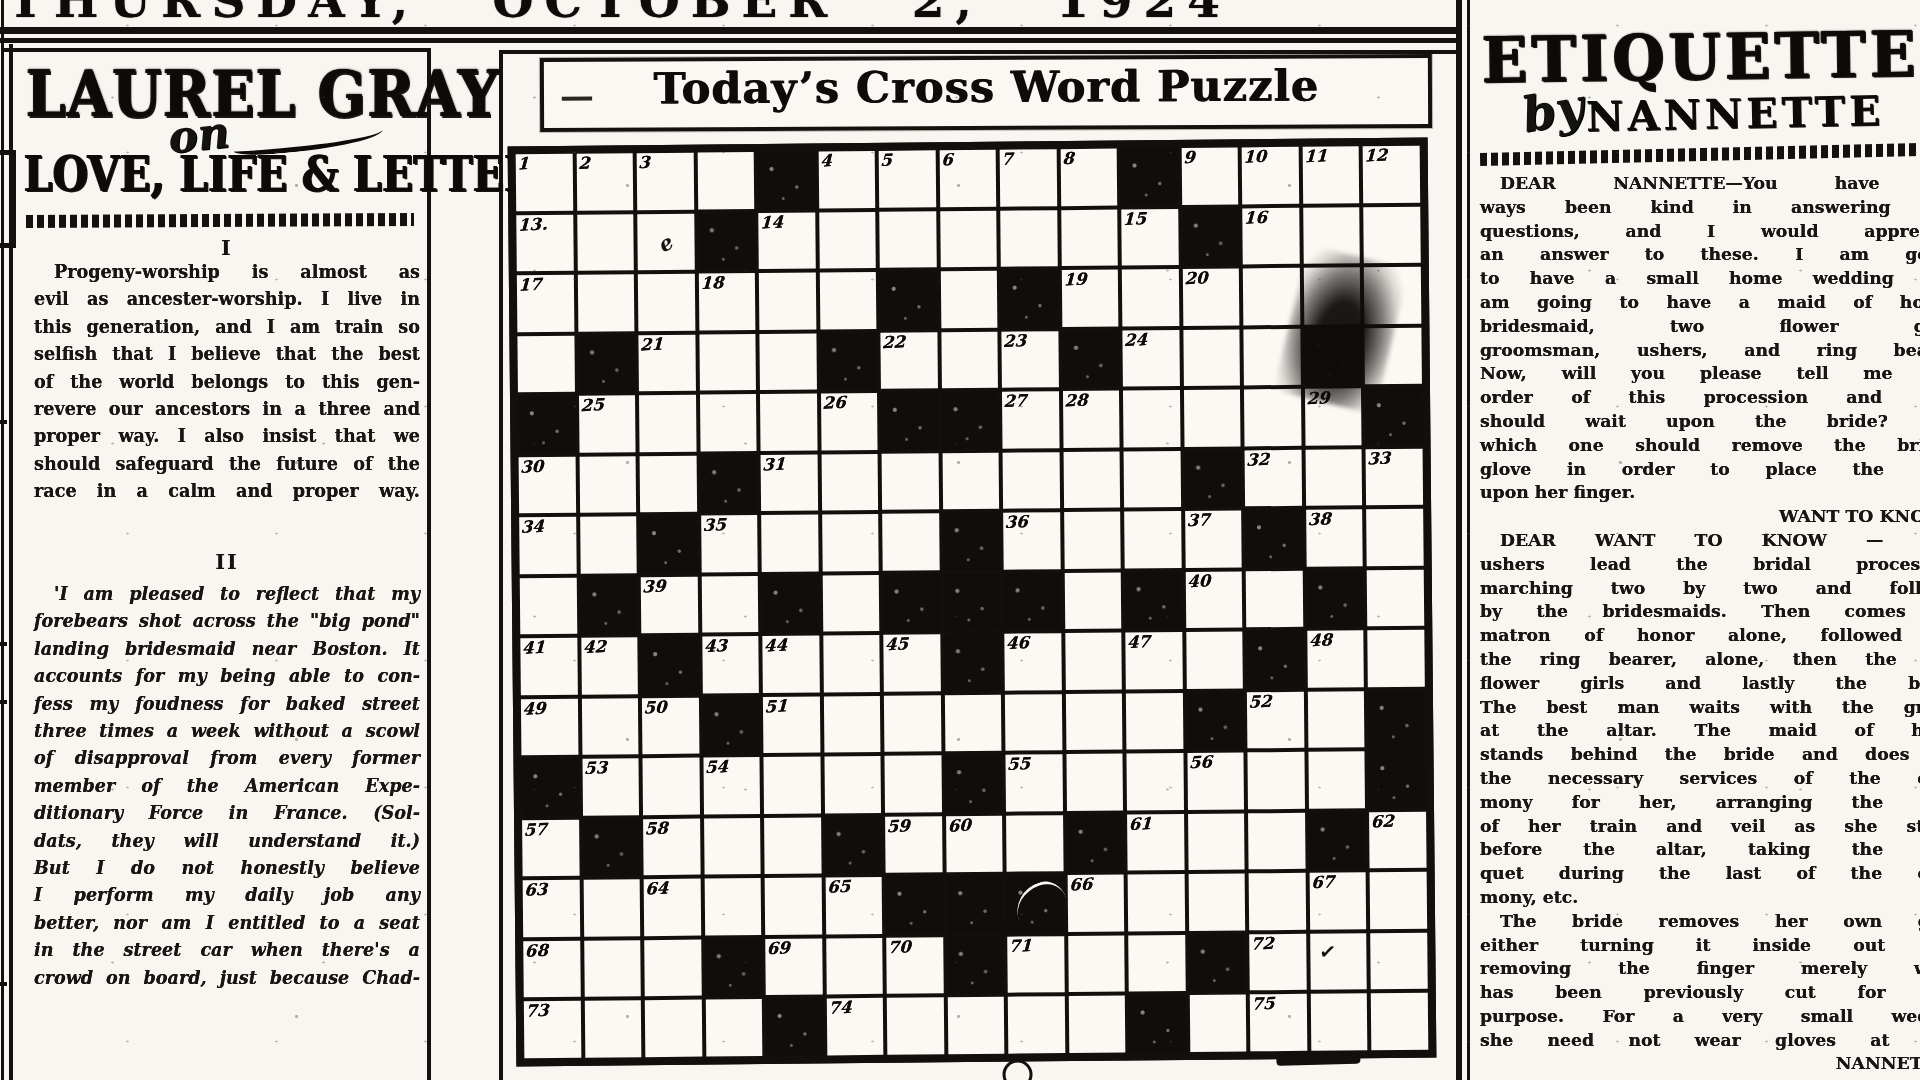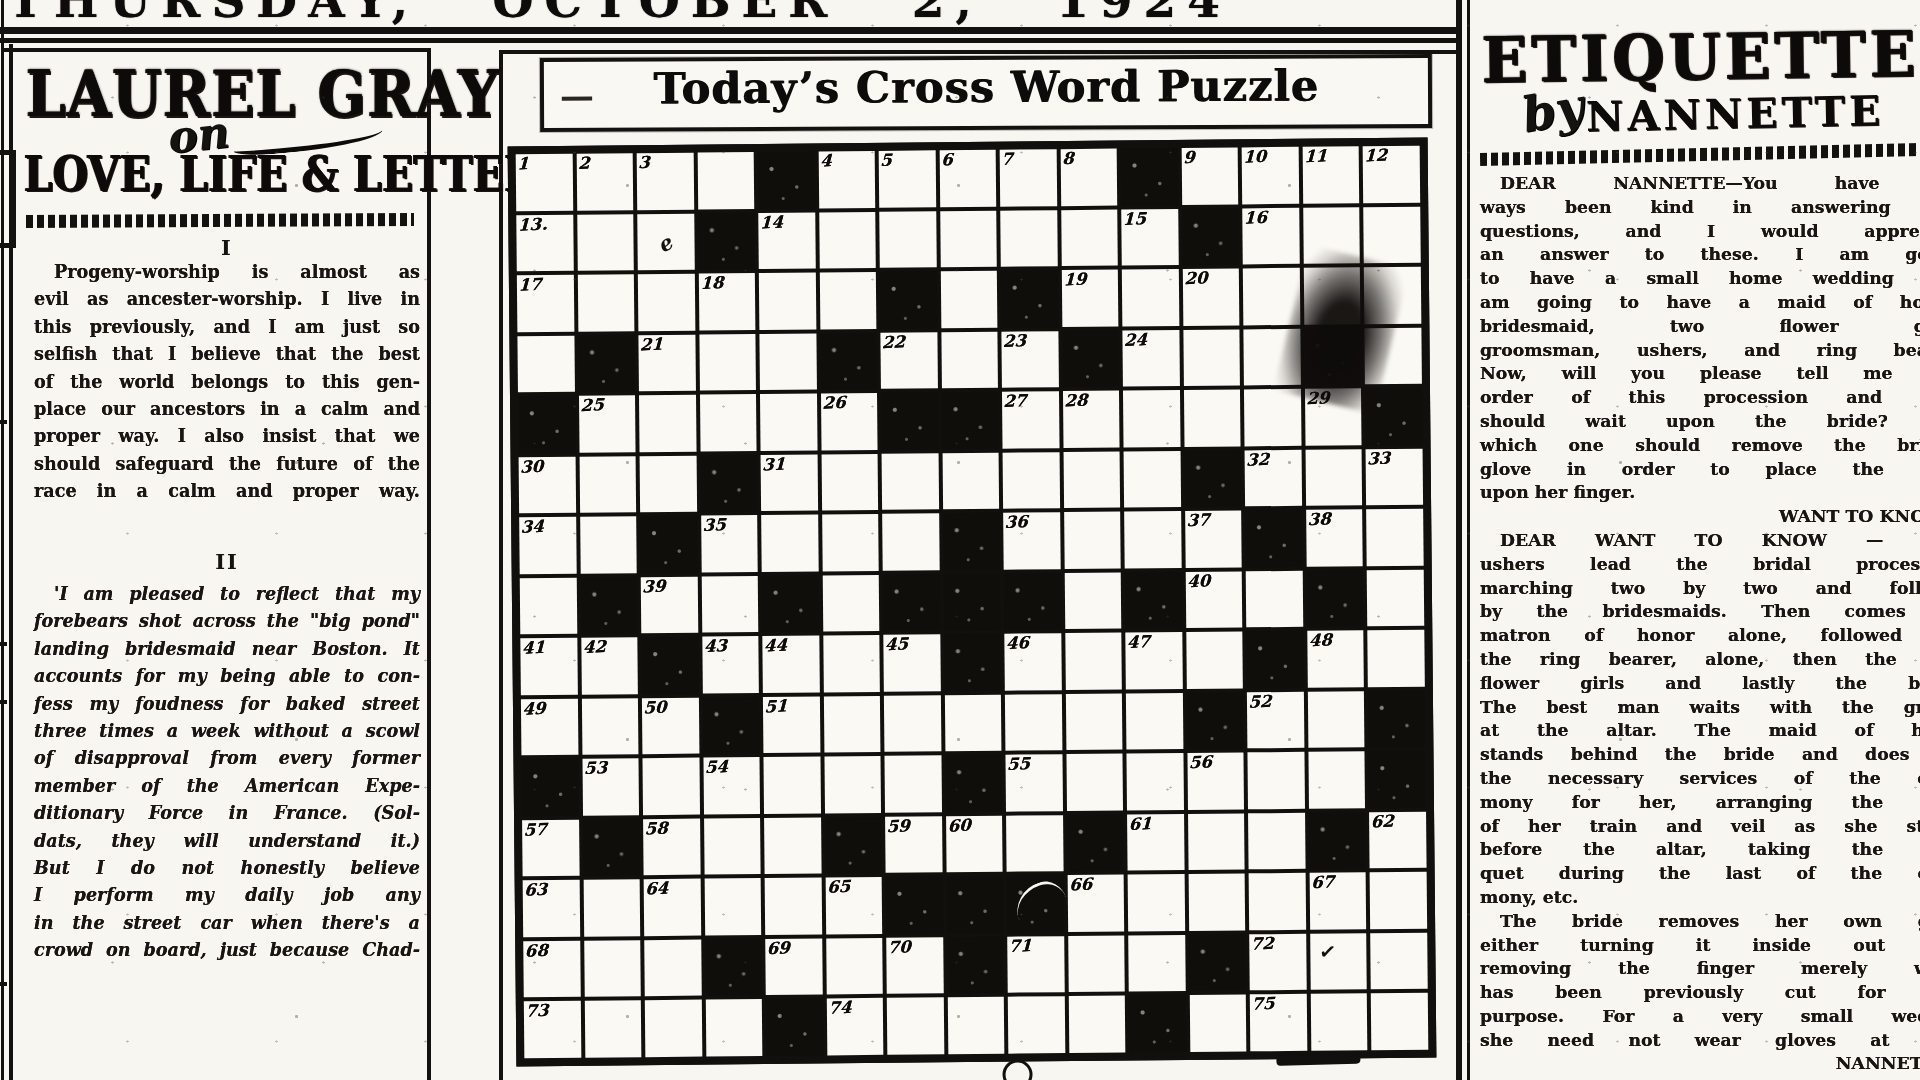--- a/index.html
+++ b/index.html
@@ -137,42 +137,43 @@
 <div id="left-col">
   <div id="laurel-title1">LAUREL GRAY</div>
   <div id="laurel-title2">on</div>
   <div id="laurel-swash"></div>
   <div id="laurel-title3">LOVE, LIFE &amp; LETTERS</div>
   <div class="dash-rule" id="laurel-rule"></div>
   <div class="sec-head" id="sec1">I</div>
   <div id="left-p1">
       <div class="textline tl-indent">Progeny-worship is almost as</div>
       <div class="textline">evil as ancester-worship. I live in</div>
-      <div class="textline">this previously, and I am just so</div>
+      <div class="textline">this generation, and I am train so</div>
       <div class="textline">selfish that I believe that the best</div>
       <div class="textline">of the world belongs to this gen-</div>
-      <div class="textline">place our ancestors in a calm and</div>
+      <div class="textline">revere our ancestors in a three and</div>
       <div class="textline">proper way. I also insist that we</div>
       <div class="textline">should safeguard the future of the</div>
       <div class="textline">race in a calm and proper way.</div>
     </div>
   <div class="sec-head" id="sec2">II</div>
   <div id="left-p2">
       <div class="textline tl-indent">'I am pleased to reflect that my</div>
       <div class="textline">forebears shot across the "big pond"</div>
       <div class="textline">landing bridesmaid near Boston. It</div>
       <div class="textline">accounts for my being able to con-</div>
       <div class="textline">fess my foudness for baked street</div>
       <div class="textline">three times a week without a scowl</div>
       <div class="textline">of disapproval from every former</div>
       <div class="textline">member of the American Expe-</div>
       <div class="textline">ditionary Force in France. (Sol-</div>
       <div class="textline">dats, they will understand it.)</div>
       <div class="textline">But I do not honestly believe</div>
       <div class="textline">I perform my daily job any</div>
+      <div class="textline">better, nor am I entitled to a seat</div>
       <div class="textline">in the street car when there's a</div>
       <div class="textline">crowd on board, just because Chad-</div>
     </div>
 </div>
 
 <div id="title-box">
   <span id="title-dash">—</span>
   <div id="puzzle-title">Today’s Cross Word Puzzle</div>
 </div>
 <div id="grid">

